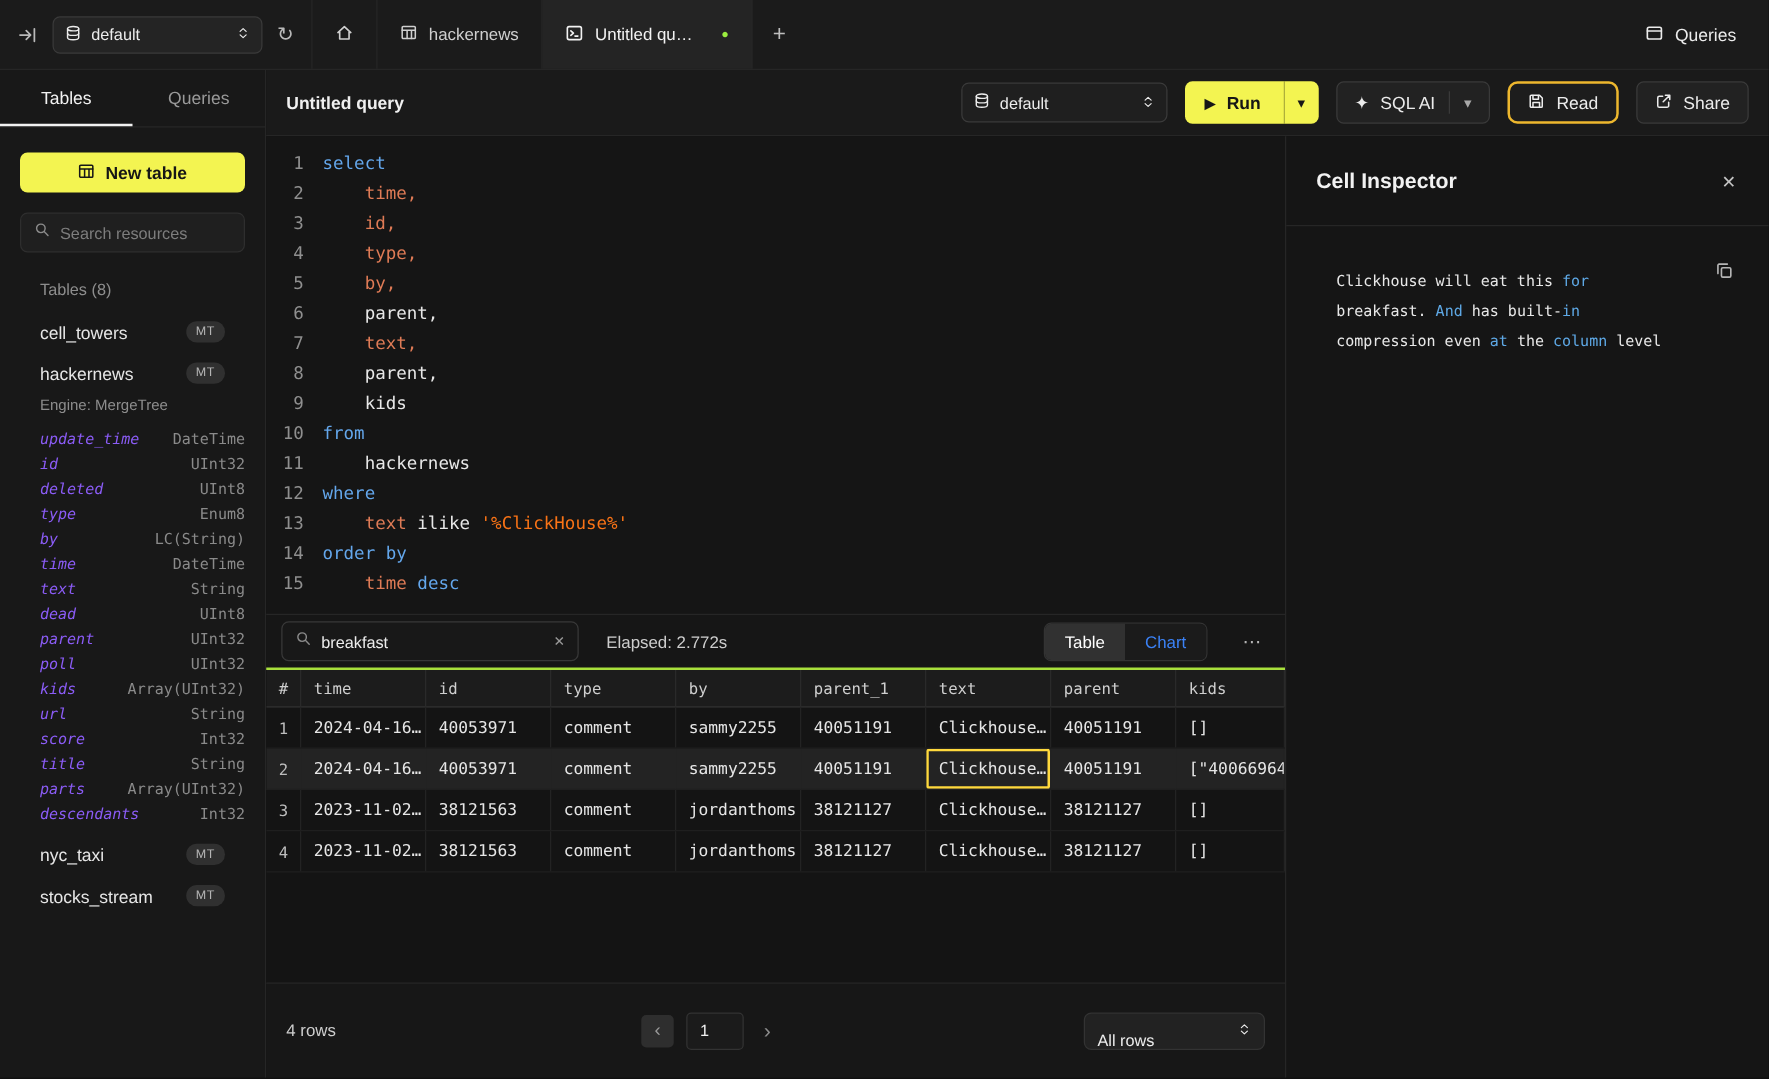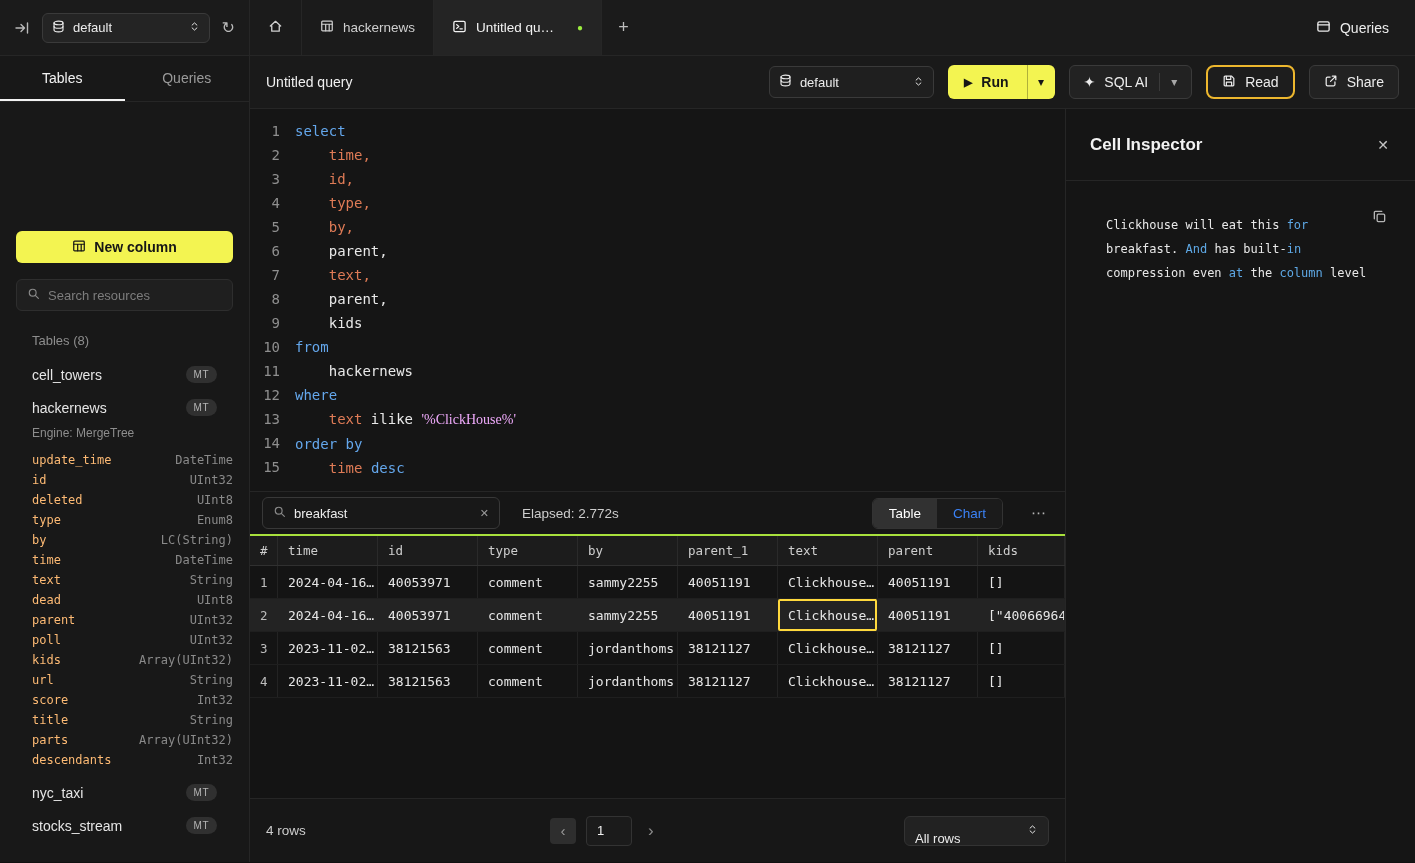--- a/index.html
+++ b/index.html
@@ -23,22 +23,22 @@
     border-right: 1px solid #262626; color: #cfcfcf; font-size: 13.5px; cursor: pointer; }
   .tab.active { background: #242424; color: #f2f2f2; }
   .tab .dot { color: #9bed3f; font-size: 10px; margin-left: 14px; }
   .tab.plus { border-right: none; font-size: 18px; color: #bdbdbd; padding: 0 16px; }
   .topbar-right { margin-left: auto; display: flex; align-items: center; padding-right: 26px; }
   .queries-link { display: flex; align-items: center; gap: 9px; font-size: 14px;
     color: #ececec; cursor: pointer; }
 
   
   .body-row { display: flex; height: 806px; }
-  .sidebar { width: 250px; background: #181818; border-right: 1px solid #262626;
-    display: flex; flex-direction: column; justify-content: space-between; }
+  .sidebar { width: 213px; background: #181818; border-right: 1px solid #262626;
+    display: flex; flex-direction: column; }
   .right-col { flex: 1; display: flex; flex-direction: column; min-width: 0; }
 
   
   .side-tabs { height: 46px; display: flex; border-bottom: 1px solid #262626; }
   .side-tab { flex: 1; display: flex; align-items: center; justify-content: center;
     font-size: 14px; color: #9a9a9a; cursor: pointer; border-bottom: 2px solid transparent; }
   .side-tab.active { color: #f2f2f2; border-bottom-color: #f2f2f2; }
   .side-body { padding: 20px 16px; overflow: hidden; }
   .new-table-btn { width: 100%; height: 32px; background: #f3f451; border: none;
     border-radius: 6px; color: #161616; font-size: 14px; font-weight: 600;
@@ -52,27 +52,27 @@
   .search-box input::placeholder { color: #7d7d7d; }
   .section-label { margin: 22px 0 10px 16px; font-size: 13px; color: #8d8d8d; }
   .table-item { height: 33px; display: flex; align-items: center; padding: 0 2px 0 16px;
     cursor: pointer; }
   .table-item .tname { flex: 1; font-size: 14px; color: #e6e6e6; }
   .badge { background: #303030; color: #b5b5b5; font-size: 10px; padding: 3px 8px;
     border-radius: 9px; margin-right: 14px; letter-spacing: .5px; }
   .engine { margin: 2px 0 10px 16px; font-size: 12px; color: #8d8d8d; }
   .col-list { margin-bottom: 6px; }
   .col-row { height: 20px; display: flex; align-items: center; padding: 0 0 0 16px; cursor: pointer; }
-  .col-name { flex: 1; font-family: "DejaVu Sans Mono", monospace; font-size: 12px; color: #fdba74; }
+  .col-name { flex: 1; font-family: "DejaVu Sans Mono", monospace; font-size: 12px; color: #8b5cf6; font-style: italic; }
   .col-type { font-family: "DejaVu Sans Mono", monospace; font-size: 12px; color: #8a8a8a; }
 
   
   .query-header { height: 53px; display: flex; align-items: center; background: #1a1a1a;
     border-bottom: 1px solid #262626; padding: 0 16px; }
-  .qh-title { font-size: 14px; color: #f0f0f0; }
+  .qh-title { font-size: 14px; color: #f0f0f0; font-weight: bold; }
   .qh-actions { margin-left: auto; display: flex; align-items: center; gap: 14px; }
   .qh-actions .db-pill { width: 165px; flex: none; height: 32px; background: #1f1f1f; }
   .run-btn { height: 34px; background: #f3f451; border-radius: 6px; display: flex;
     align-items: stretch; overflow: hidden; cursor: pointer; }
   .run-main { display: flex; align-items: center; gap: 9px; padding: 0 18px 0 16px;
     color: #161616; font-size: 14px; font-weight: 600; }
   .run-main .play { font-size: 11px; }
   .run-caret { width: 28px; display: flex; align-items: center; justify-content: center;
     color: #161616; border-left: 1px solid rgba(0,0,0,.28); font-size: 12px; }
   .dark-btn { height: 34px; background: #222222; border: 1px solid #3a3a3a; border-radius: 6px;
@@ -86,21 +86,21 @@
   .content-row { flex: 1; display: flex; min-height: 0; }
   .main-col { width: 815px; display: flex; flex-direction: column; background: #151515; }
 
   .editor { height: 382px; display: flex; padding-top: 10px; font-family: "DejaVu Sans Mono", monospace;
     font-size: 14px; line-height: 24px; cursor: text; }
   .gutter { width: 30px; text-align: right; color: #8f8f8f; flex: none; }
   .code { padding-left: 15px; }
   .code-line { white-space: pre; }
   .tok-kw { color: #64a7ec; }
   .tok-fld { color: #df7b56; }
-  .tok-str { color: #f0abfc; font-family: Liberation Serif, serif; }
+  .tok-str { color: #f97316; }
   .tok-plain { color: #e8e8e8; }
 
   .results-toolbar { height: 43px; border-top: 1px solid #262626; background: #161616;
     display: flex; align-items: center; gap: 22px; padding: 0 12px; }
   .result-search { margin-top: 0; width: 238px; background: #181818; border-color: #383838; }
   .result-search .clear { color: #9a9a9a; font-size: 11px; cursor: pointer; }
   .stat { font-size: 13.5px; color: #cdcdcd; }
   .view-toggle { margin-left: auto; display: flex; border: 1px solid #333; border-radius: 6px;
     overflow: hidden; }
   .seg { padding: 7px 16px; font-size: 13.5px; color: #3b82f6; background: #1b1b1b; cursor: pointer; }
@@ -113,21 +113,21 @@
     font-size: 12.5px; color: #cfcfcf; border-right: 1px solid #2a2a2a; flex: none;
     white-space: nowrap; overflow: hidden; cursor: pointer; }
   .tr { display: flex; height: 33px; border-bottom: 1px solid #1f1f1f; cursor: pointer; }
   .tr.selected { background: #232323; }
   .td { display: flex; align-items: center; padding: 0 10px; font-family: "DejaVu Sans Mono", monospace;
     font-size: 13px; color: #e6e6e6; border-right: 1px solid #232323; flex: none;
     white-space: nowrap; overflow: hidden; }
   .td.rownum { color: #bdbdbd; font-size: 12.5px; }
   .td.sel { box-shadow: inset 0 0 0 2px #ffd93d; border-radius: 2px; }
 
-  .results-footer { height: 64px; border-top: 1px solid #262626; background: #171717;
+  .results-footer { height: 76px; border-top: 1px solid #262626; background: #171717;
     display: flex; align-items: center; padding: 12px 16px; justify-content: center; }
   .spacer { flex: 1; }
   .pagination { display: flex; align-items: center; gap: 10px; }
   .page-prev { width: 26px; height: 26px; background: #2e2e2e; border: none; border-radius: 4px;
     color: #9a9a9a; font-size: 15px; cursor: pointer; }
   .page-input { width: 46px; height: 30px; background: #1b1b1b; border: 1px solid #333;
     border-radius: 4px; color: #f0f0f0; font-size: 13px; padding-left: 10px; outline: none;
     font-family: "Liberation Sans", sans-serif; }
   .page-next { color: #8d8d8d; font-size: 17px; cursor: pointer; padding: 0 6px; }
   .all-rows { width: 145px; height: 30px; background: #222; border: 1px solid #333;
@@ -231,21 +231,21 @@
         <div class="side-tab">Queries</div>
       </div>
       <div class="side-body">
         <button class="new-table-btn">
           <span>
             <svg width="14" height="14" viewBox="0 0 16 16">
                 <rect x="2" y="2.5" width="12" height="11" rx="1"></rect>
                 <path d="M2 6h12M6.5 6v7.5M10.5 6v7.5"></path>
               </svg>
           </span>
-          <span>New column</span>
+          <span>New table</span>
         </button>
         <div class="search-box">
           <span>
             <svg width="13" height="13" viewBox="0 0 16 16">
                 <circle cx="7" cy="7" r="4.2"></circle>
                 <path d="M10.2 10.2L14 14"></path>
               </svg>
           </span>
           <input placeholder="Search resources" style="">
         </div>

